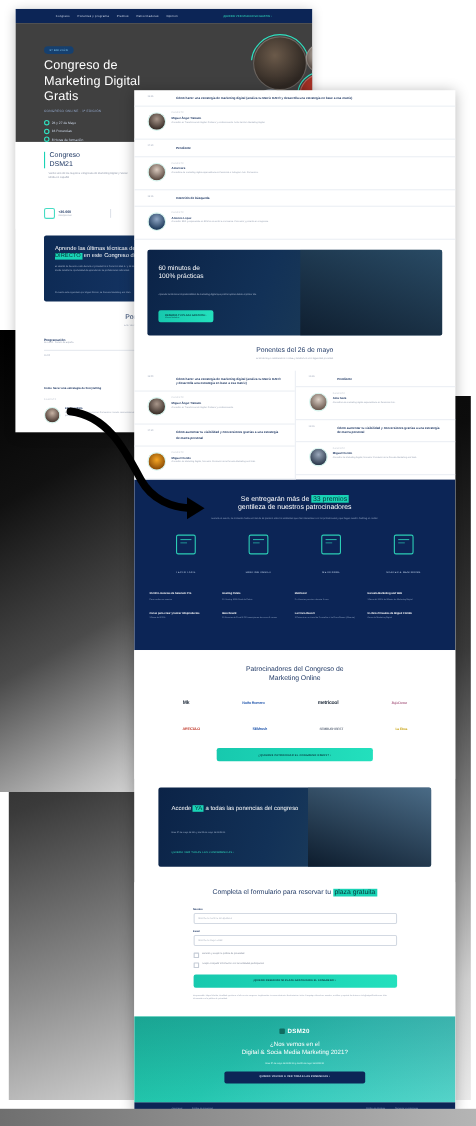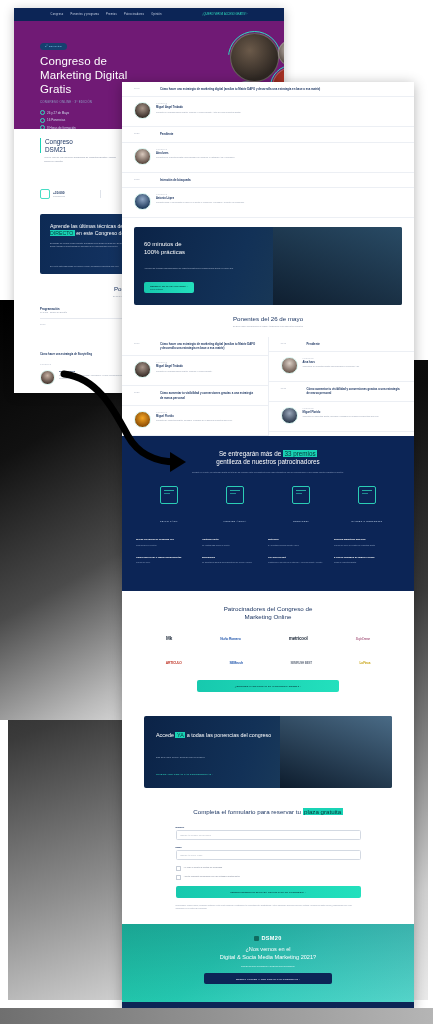--- a/index.html
+++ b/index.html
@@ -26,21 +26,21 @@
   .win{position:absolute;background:#fff;overflow:hidden;}
   .win.w1{left:14px;top:8px;width:270px;height:385px;box-shadow:0 2px 10px rgba(0,0,0,.25);}
   .win.w2{left:122px;top:82px;width:292px;height:928px;box-shadow:0 2px 12px rgba(0,0,0,.3);}
 
   
   .topnav{height:13px;background:#0c2556;display:flex;align-items:center;justify-content:center;gap:7px;padding:0 8px;}
   .topnav .nv{font-size:2.6px;color:#cfd8ea;letter-spacing:.2px;white-space:nowrap;}
   .topnav .nvcta{font-size:2.6px;color:#2fe0c0;margin-left:34px;white-space:nowrap;}
 
   
-  .hero{background:#701a75;height:108px;position:relative;overflow:hidden;display:flex;gap:32px;}
+  .hero{background:#404040;height:108px;position:relative;overflow:hidden;display:flex;gap:32px;}
   .hero-left{padding:12px 0 0 26px;width:140px;}
   .tagpill{display:inline-block;background:#16406f;color:#8fd8ff;font-size:2.4px;
     padding:2px 5px;border-radius:6px;letter-spacing:.4px;margin-bottom:4px;}
   .hero-h1{color:#fff;font-size:11.5px;line-height:1.22;font-weight:400;letter-spacing:.1px;}
   .hero-sub{color:#8fa3c6;font-size:2.9px;margin-top:4px;letter-spacing:.2px;}
   .hero-list{margin-top:6px;}
   .hero-list div{color:#cdd8ea;font-size:3px;margin-bottom:2.6px;display:flex;align-items:center;gap:2px;}
   .chk{display:inline-block;width:3px;height:3px;border:.5px solid #2fe0c0;border-radius:50%;}
 
   

